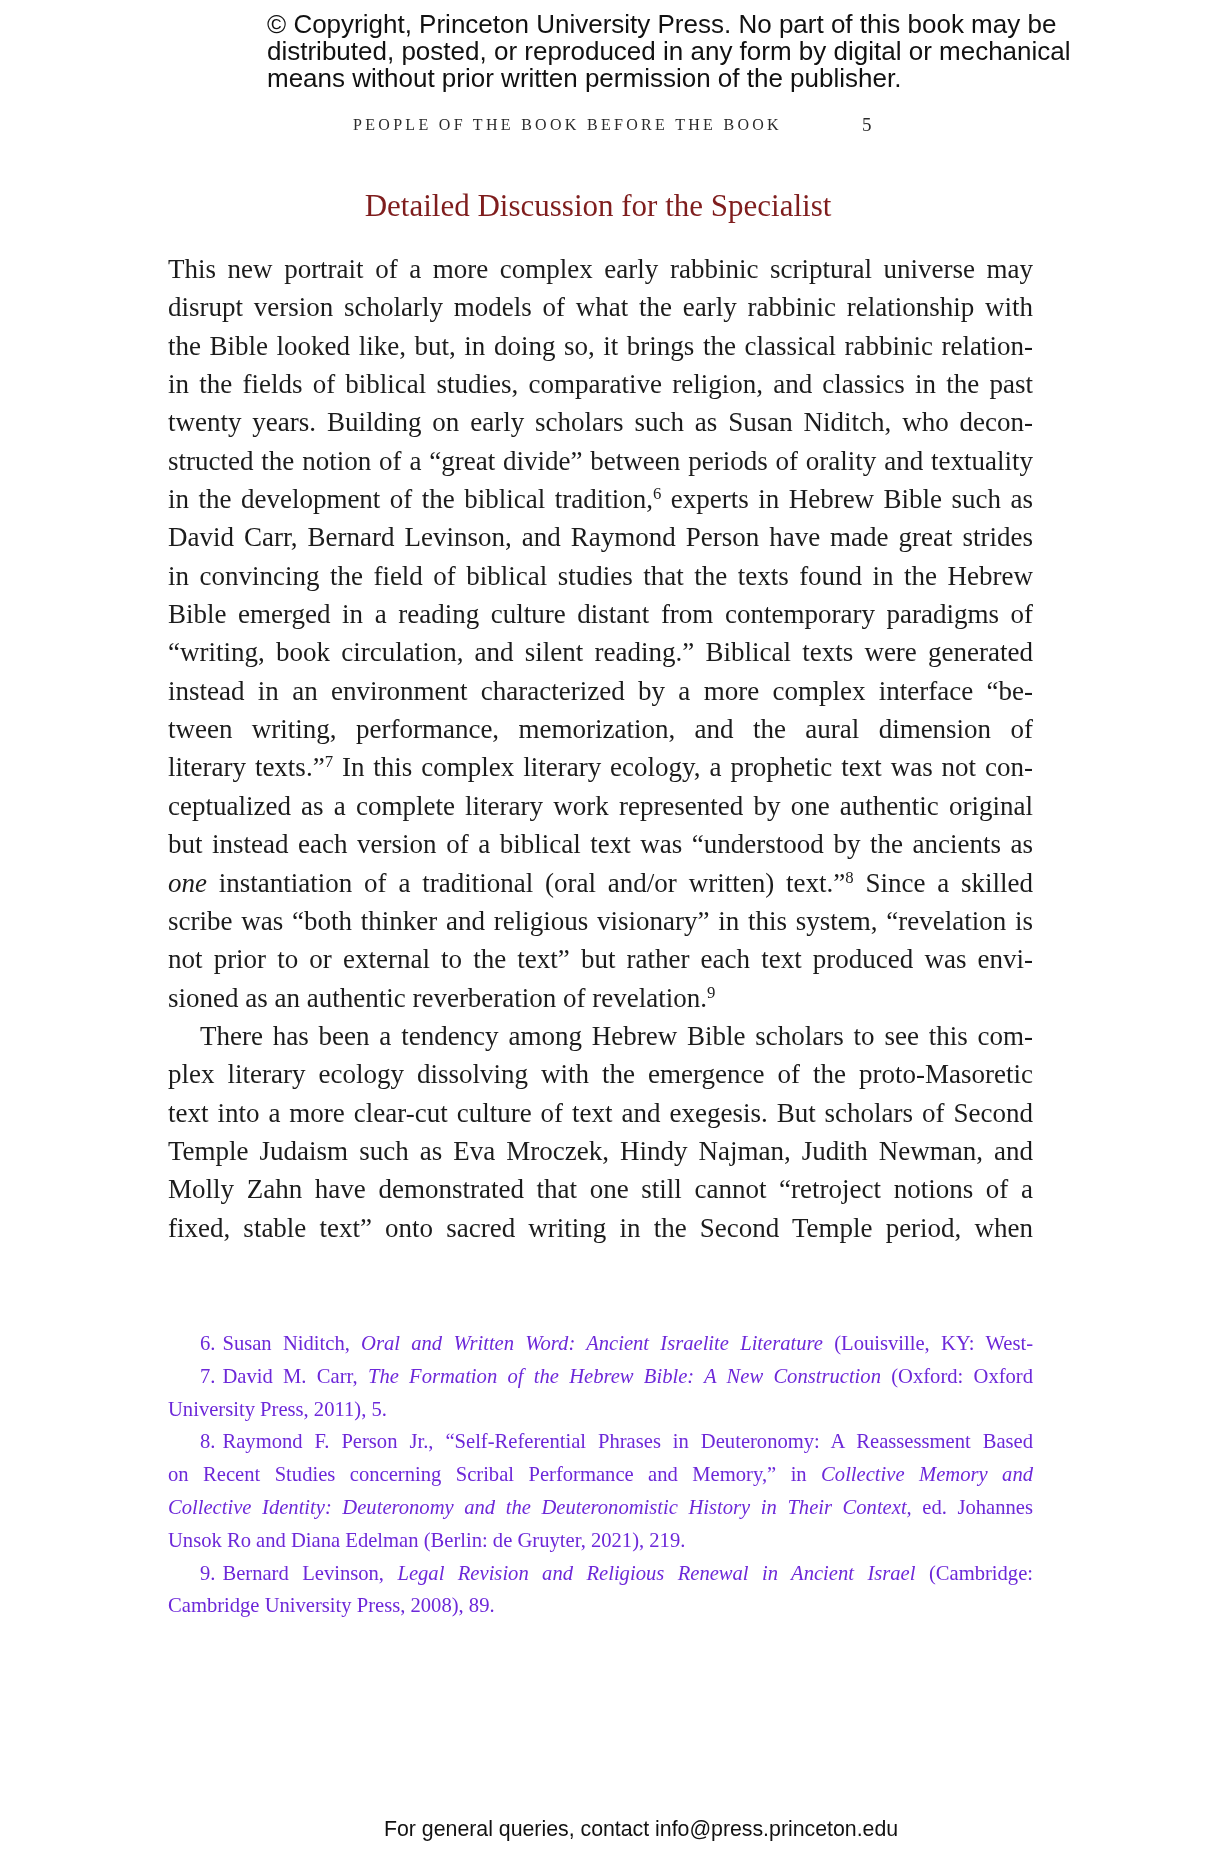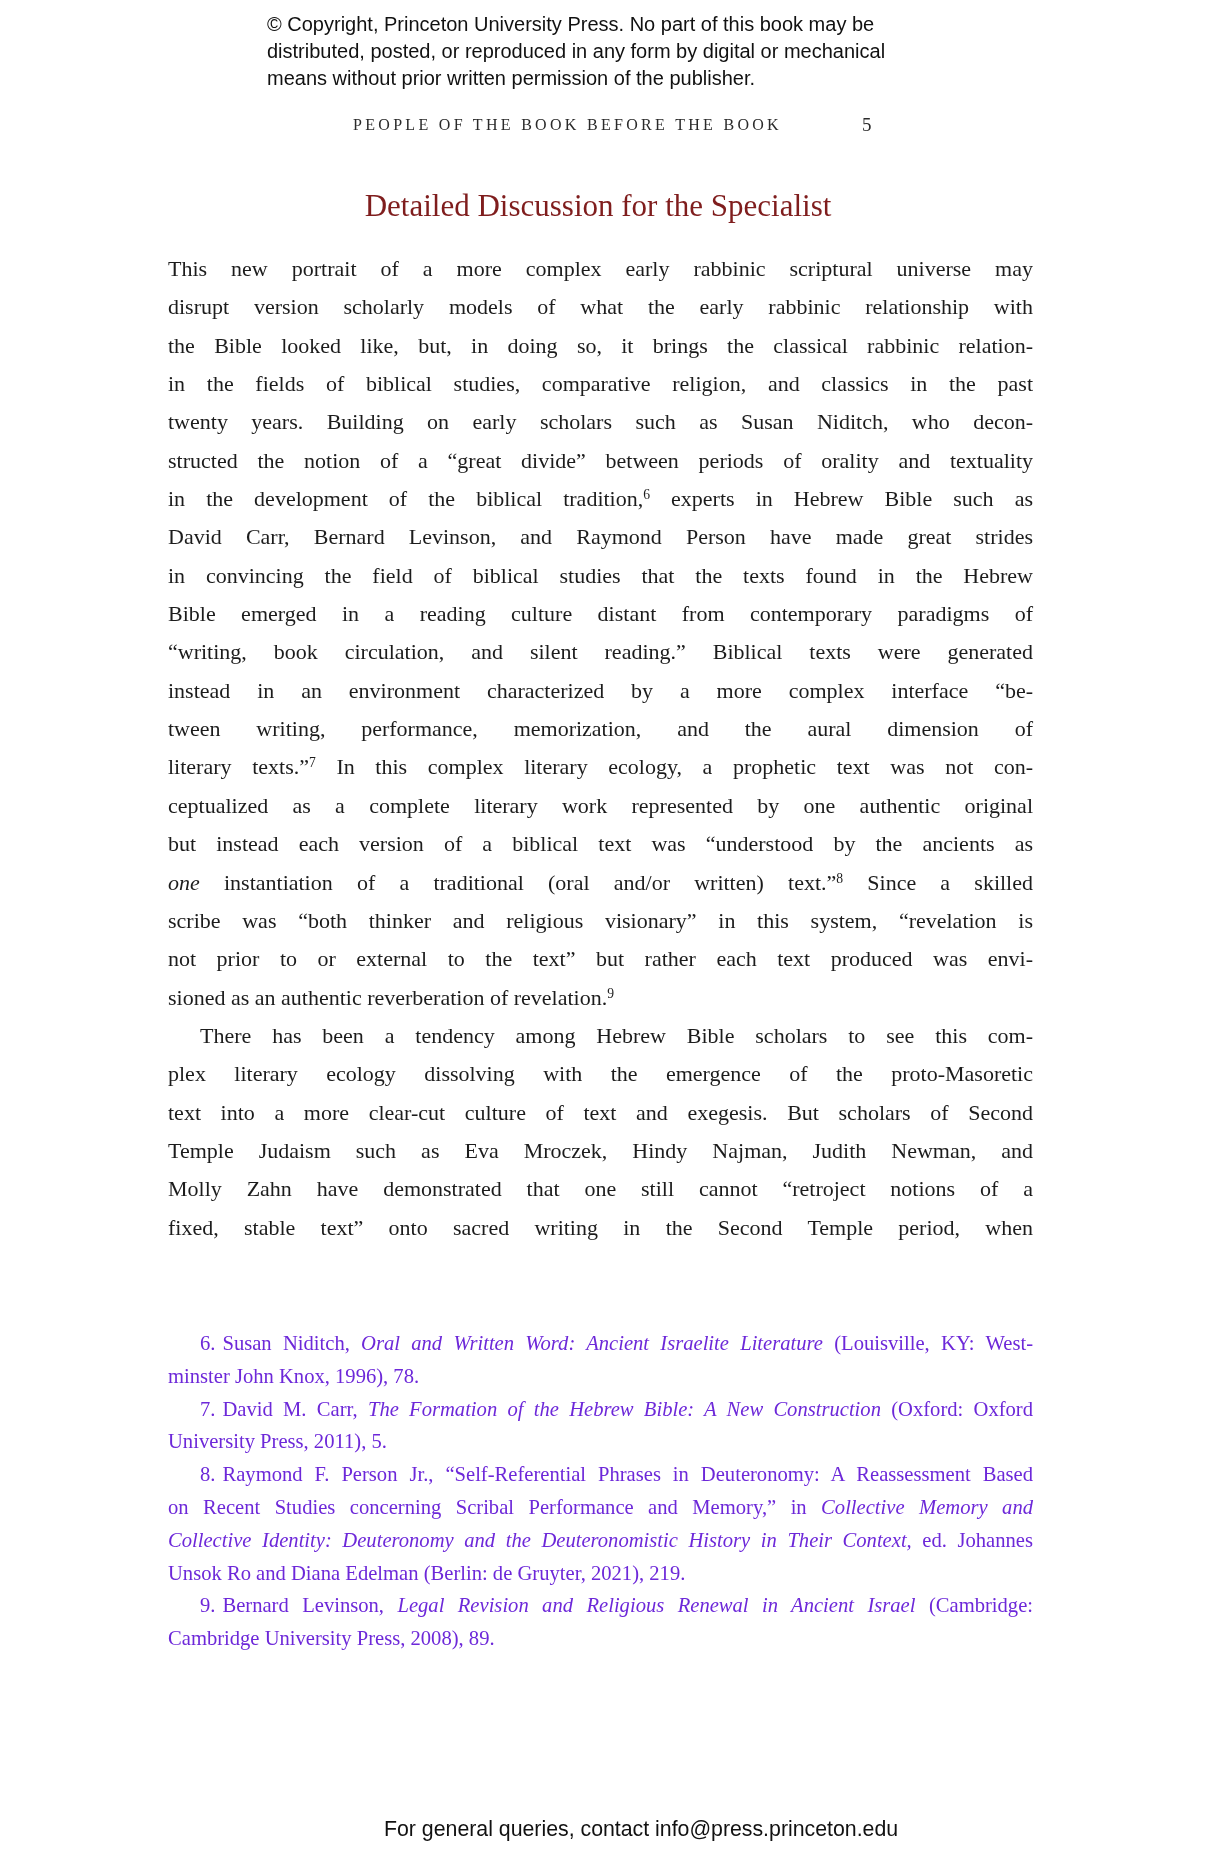--- a/index.html
+++ b/index.html
@@ -13,21 +13,21 @@
     position: relative;
     overflow: hidden;
     color: #1e1e1e;
   }
   .copyright {
     position: absolute;
     left: 267px;
     top: 11px;
     width: 720px;
     font-family: "Liberation Sans", sans-serif;
-    font-size: 20px;
+    font-size: 26px;
     line-height: 27px;
     color: #111111;
   }
   .copyright .line { display: block; white-space: nowrap; }
 
   .running-head {
     position: absolute;
     left: 0;
     top: 112px;
     width: 1225px;
@@ -62,21 +62,21 @@
     color: #7f1d1d;
     white-space: nowrap;
   }
 
   .body-text {
     position: absolute;
     left: 168px;
     top: 250px;
     width: 865px;
     font-family: "Liberation Serif", serif;
-    font-size: 22px;
+    font-size: 27px;
     line-height: 38.35px;
     color: #1c1c1c;
   }
   .body-text .line {
     display: block;
     white-space: nowrap;
     text-align: justify;
     text-align-last: justify;
     height: 38.35px;
   }
@@ -167,21 +167,20 @@
       <span class="line"><span>text into a more clear-cut culture of text and exegesis. But scholars of Second</span></span>
       <span class="line"><span>Temple Judaism such as Eva Mroczek, Hindy Najman, Judith Newman, and</span></span>
       <span class="line"><span>Molly Zahn have demonstrated that one still cannot “retroject notions of a</span></span>
       <span class="line"><span>fixed, stable text” onto sacred writing in the Second Temple period, when</span></span>
     </div>
   </div>
 
 <div class="footnotes" id="footnotes">
     <div>
       <span class="fn-line first"><span class="num">6.</span><span>Susan Niditch, </span><i>Oral and Written Word: Ancient Israelite Literature</i><span> (Louisville, KY: West-</span></span>
-      <span class="fn-line last"><span>minster John Knox, 1996), 78.</span></span>
     </div>
     <div>
       <span class="fn-line first"><span class="num">7.</span><span>David M. Carr, </span><i>The Formation of the Hebrew Bible: A New Construction</i><span> (Oxford: Oxford</span></span>
       <span class="fn-line last"><span>University Press, 2011), 5.</span></span>
     </div>
     <div>
       <span class="fn-line first"><span class="num">8.</span><span>Raymond F. Person Jr., “Self-Referential Phrases in Deuteronomy: A Reassessment Based</span></span>
       <span class="fn-line"><span>on Recent Studies concerning Scribal Performance and Memory,” in </span><i>Collective Memory and</i></span>
       <span class="fn-line"><i>Collective Identity: Deuteronomy and the Deuteronomistic History in Their Context,</i><span> ed. Johannes</span></span>
       <span class="fn-line last"><span>Unsok Ro and Diana Edelman (Berlin: de Gruyter, 2021), 219.</span></span>

